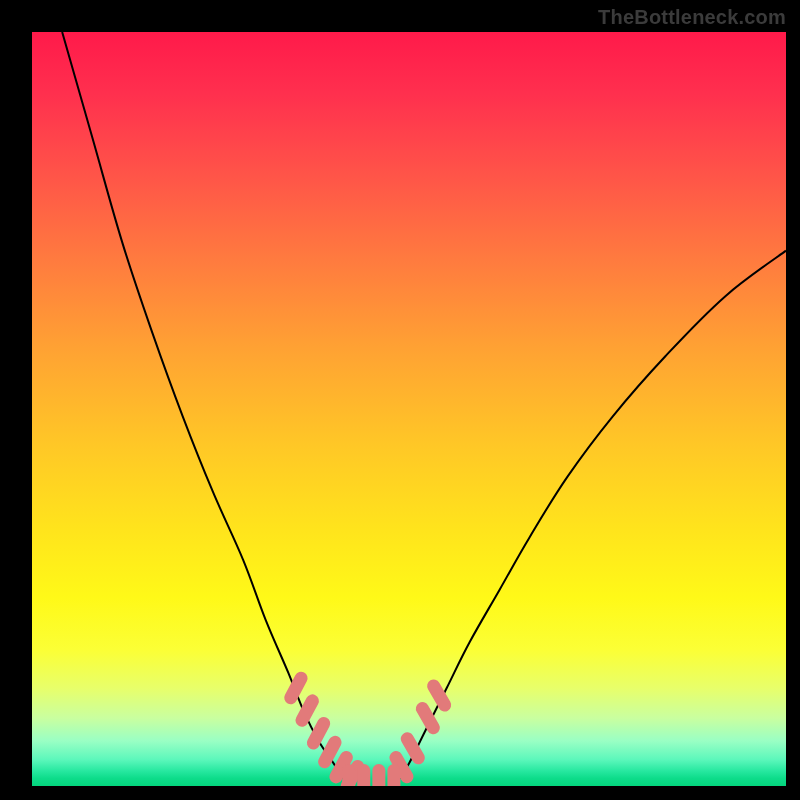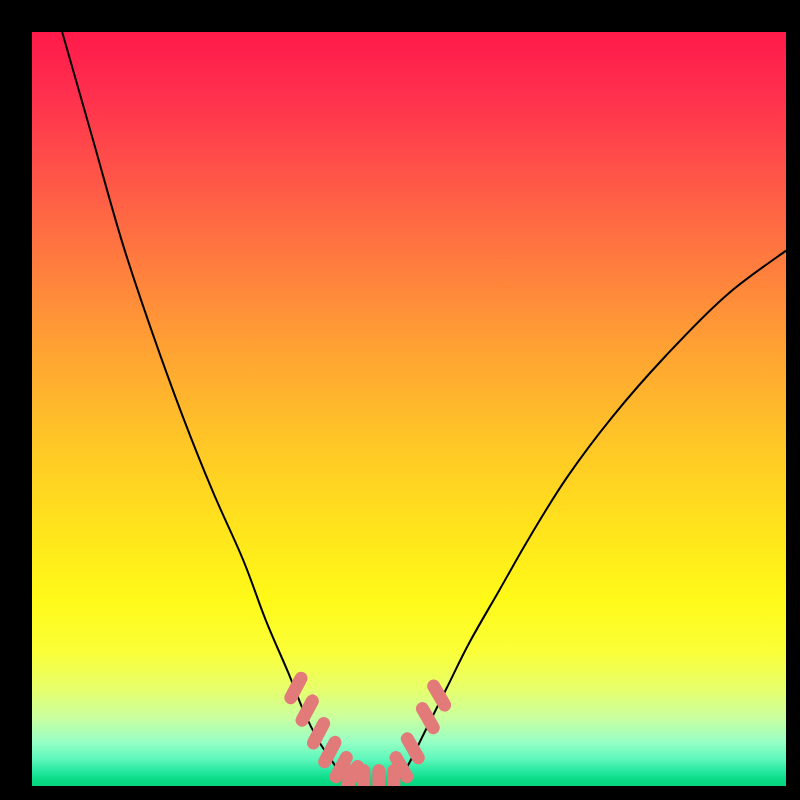--- a/index.html
+++ b/index.html
@@ -70,20 +70,21 @@
   .tick {
     stroke: #e27a7a;
     stroke-width: 13;
     stroke-linecap: round;
   }
 </style>
 </head>
 <body>
 
 <div class="stage">
+  <div class="watermark">TheBottleneck.com</div>
 
   <div class="plot-area">
     <div class="gradient-bg"></div>
 
     <svg class="curves" viewBox="0 0 754 754" preserveAspectRatio="none">
       <path id="left-curve" class="curve" d="M 30.16 0 C 35.5888 19.00080000000001, 49.4624 67.55840000000006, 60.32 105.56000000000006 C 71.1776 143.56160000000006, 79.62239999999998 175.83280000000002, 90.47999999999999 211.12 C 101.3376 246.4072, 109.7824 270.3844, 120.64 301.6 C 131.4976 332.8156, 139.94240000000002 356.03880000000004, 150.8 384.54 C 161.6576 413.0412, 170.1024 434.1532, 180.95999999999998 459.94 C 191.81759999999997 485.72679999999997, 201.61960000000002 504.72759999999994, 211.12000000000003 527.8 C 220.62040000000005 550.8724, 225.5968 567.762, 233.74 588.12 C 241.88320000000002 608.4780000000001, 249.574 624.6136, 256.36 640.9 C 263.146 657.1863999999999, 266.01120000000003 666.3852, 271.44 678.6 C 276.86879999999996 690.8148, 281.09119999999996 699.2596, 286.52 708.76 C 291.9488 718.2604, 296.1712 723.2368, 301.6 731.38 C 307.02880000000005 739.5232, 313.9656 749.9284, 316.68 754"></path>
       <path id="right-curve" class="curve" d="M 361.91999999999996 754 C 364.63439999999997 749.9284, 371.5712 740.8804, 377 731.38 C 382.4288 721.8796, 385.29400000000004 714.792, 392.08000000000004 701.22 C 398.86600000000004 687.648, 406.55680000000007 672.2664, 414.70000000000005 655.98 C 422.8432 639.6936000000001, 427.8196 628.3836, 437.32 610.74 C 446.8204 593.0964, 456.6224 576.9608000000001, 467.48 557.96 C 478.3376 538.9592, 485.4252000000001 525.538, 497.64000000000004 505.17999999999995 C 509.8548 484.82199999999995, 520.4107999999999 466.5752, 535.3399999999999 444.86 C 550.2692 423.14480000000003, 562.9364 406.2552, 580.58 384.54 C 598.2236 362.82480000000004, 613.002 345.9352, 633.36 324.22 C 653.7180000000001 302.50480000000005, 671.9648000000001 282.90079999999995, 693.6800000000001 263.9 C 715.3952 244.89919999999998, 743.1424000000001 226.80320000000006, 754 218.66000000000008"></path>
       <g id="ticks-left">
           <line x1="258.7358128093552" y1="665.6924235214482" x2="269.06418719064476" y2="646.2675764785519" class="tick"></line>
           <line x1="270.0458128093552" y1="688.3124235214482" x2="280.37418719064476" y2="668.8875764785519" class="tick"></line>

